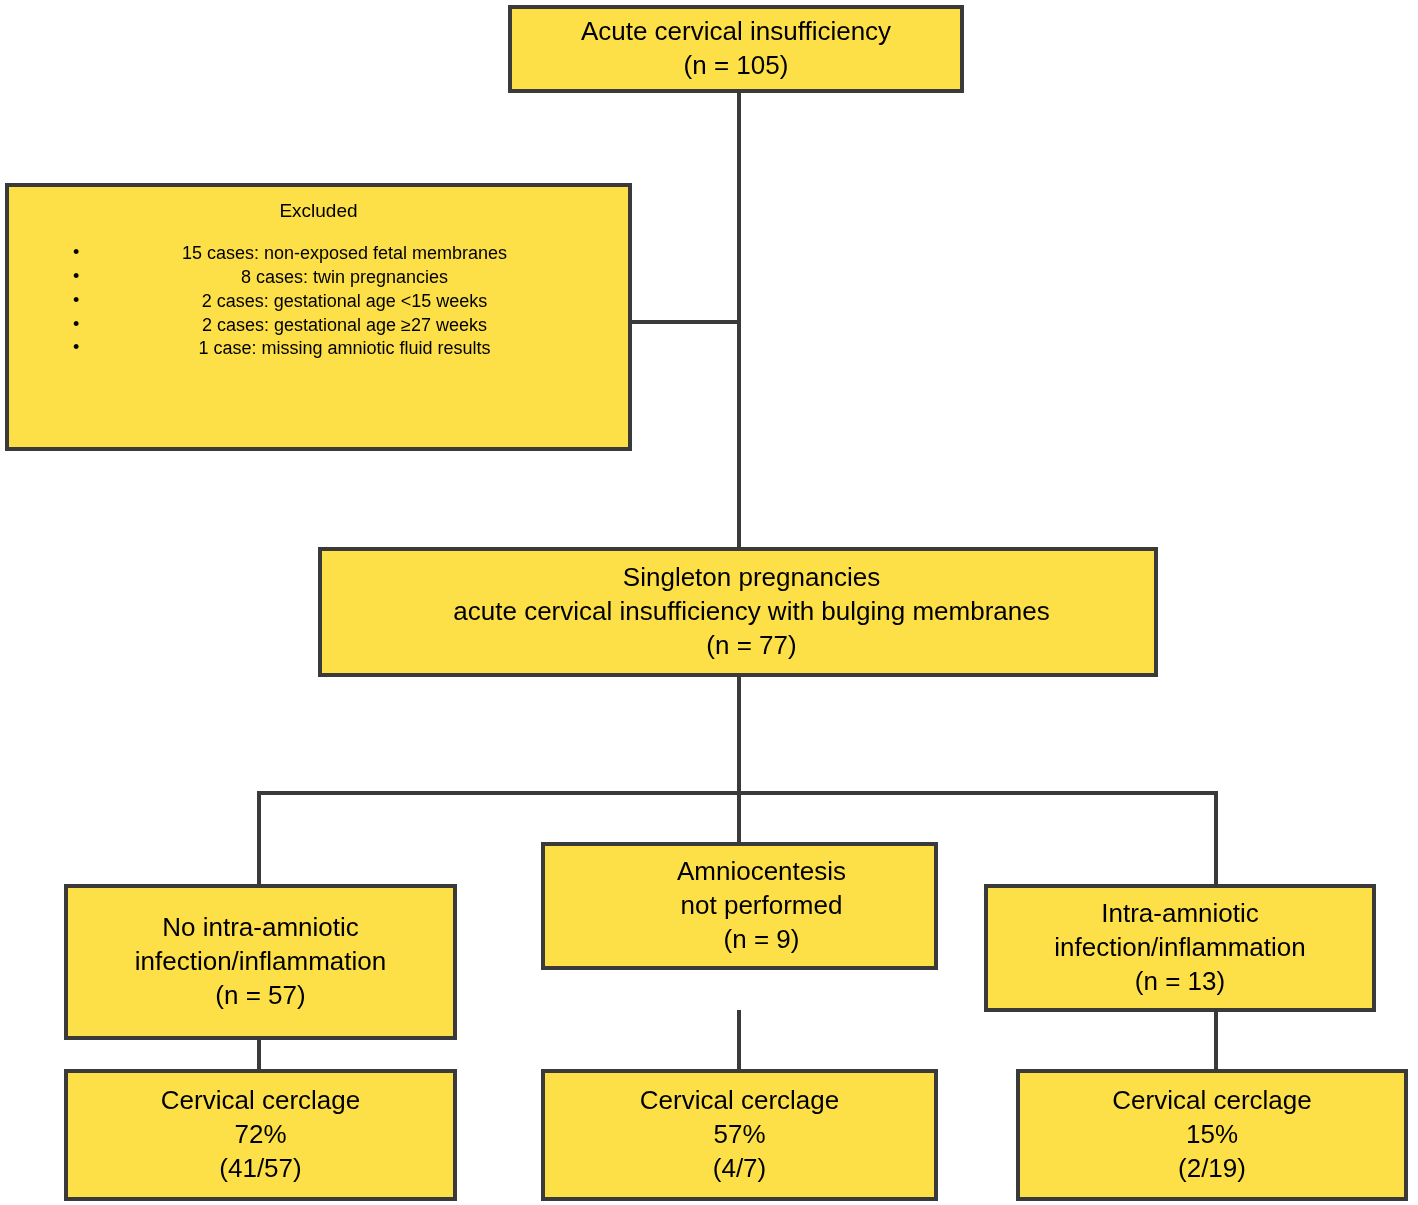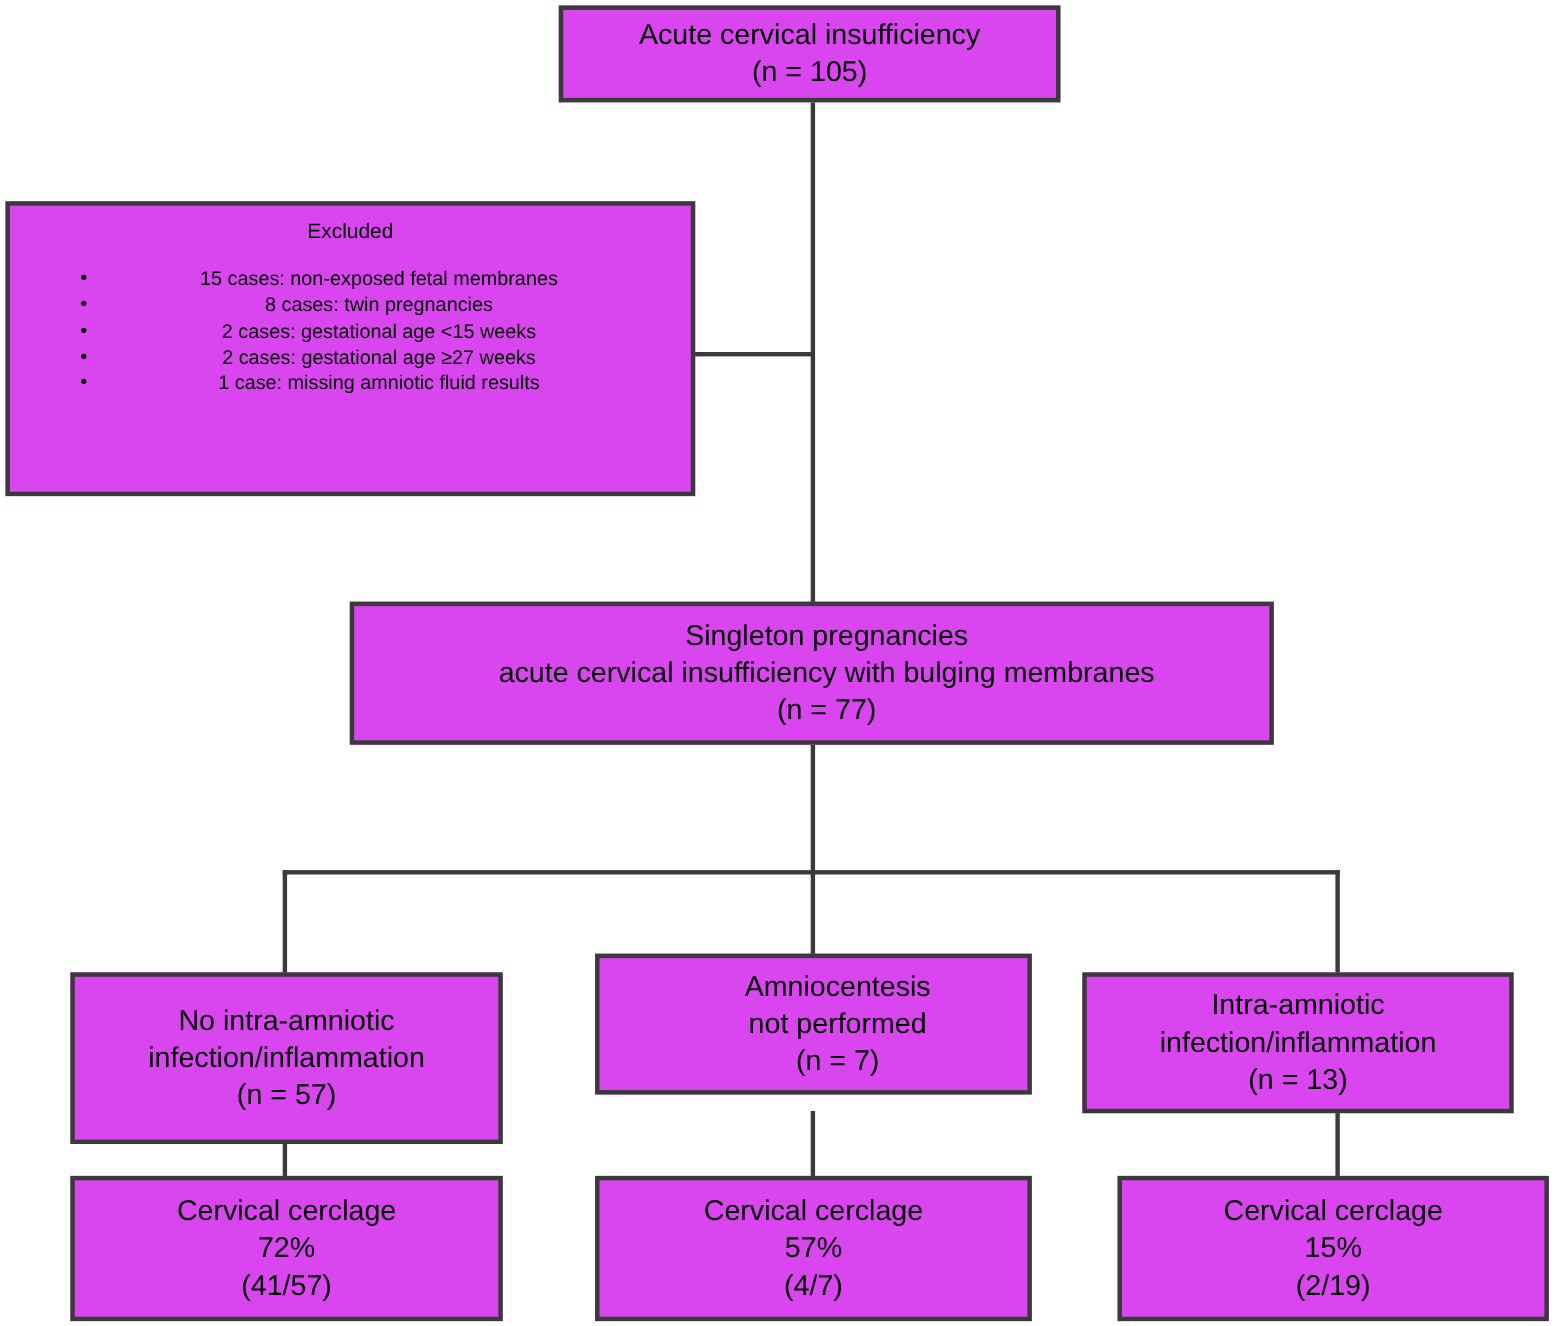--- a/index.html
+++ b/index.html
@@ -15,21 +15,21 @@
     position: relative;
     width: 1418px;
     height: 1205px;
     background: #ffffff;
     overflow: hidden;
   }
   .node {
     position: absolute;
     box-sizing: border-box;
     border: 4px solid #3a3a3a;
-    background: #d946ef;
+    background: #fde047;
     display: flex;
     flex-direction: column;
     align-items: center;
     justify-content: center;
     text-align: center;
     font-size: 26px;
     line-height: 1.30;
     z-index: 2;
   }
   .node .line {
@@ -37,21 +37,21 @@
     white-space: nowrap;
   }
   
   #node-root      { left: 508px;  top: 5px;    width: 456px; height: 88px; }
   #node-excluded  { left: 5px;    top: 183px;  width: 627px; height: 268px;
                     align-items: stretch; justify-content: flex-start;
                     padding: 12px 18px 0 18px; }
   #node-singleton { left: 318px;  top: 547px;  width: 840px; height: 130px; padding-left: 27px; }
 
   #node-no-iai    { left: 64px;   top: 884px;  width: 393px; height: 156px; }
-  #node-no-amnio  { left: 541px;  top: 867px;  width: 397px; height: 128px; padding-left: 44px; }
+  #node-no-amnio  { left: 541px;  top: 842px;  width: 397px; height: 128px; padding-left: 44px; }
   #node-iai       { left: 984px; top: 884px;  width: 392px; height: 128px; }
 
   #node-cerclage-1 { left: 64px;   top: 1069px; width: 393px; height: 132px; }
   #node-cerclage-2 { left: 541px;  top: 1069px; width: 397px; height: 132px; }
   #node-cerclage-3 { left: 1016px; top: 1069px; width: 392px; height: 132px; }
 
   
   .excluded-title {
     text-align: center;
     font-size: 19px;
@@ -143,21 +143,21 @@
 
   <div class="node" id="node-no-iai">
     <span class="line">No intra-amniotic</span>
     <span class="line">infection/inflammation</span>
     <span class="line">(n = 57)</span>
   </div>
 
   <div class="node" id="node-no-amnio">
     <span class="line">Amniocentesis</span>
     <span class="line">not performed</span>
-    <span class="line">(n = 7)</span>
+    <span class="line">(n = 9)</span>
   </div>
 
   <div class="node" id="node-iai">
     <span class="line">Intra-amniotic</span>
     <span class="line">infection/inflammation</span>
     <span class="line">(n = 13)</span>
   </div>
 
   <div class="node" id="node-cerclage-1">
     <span class="line">Cervical cerclage</span>

